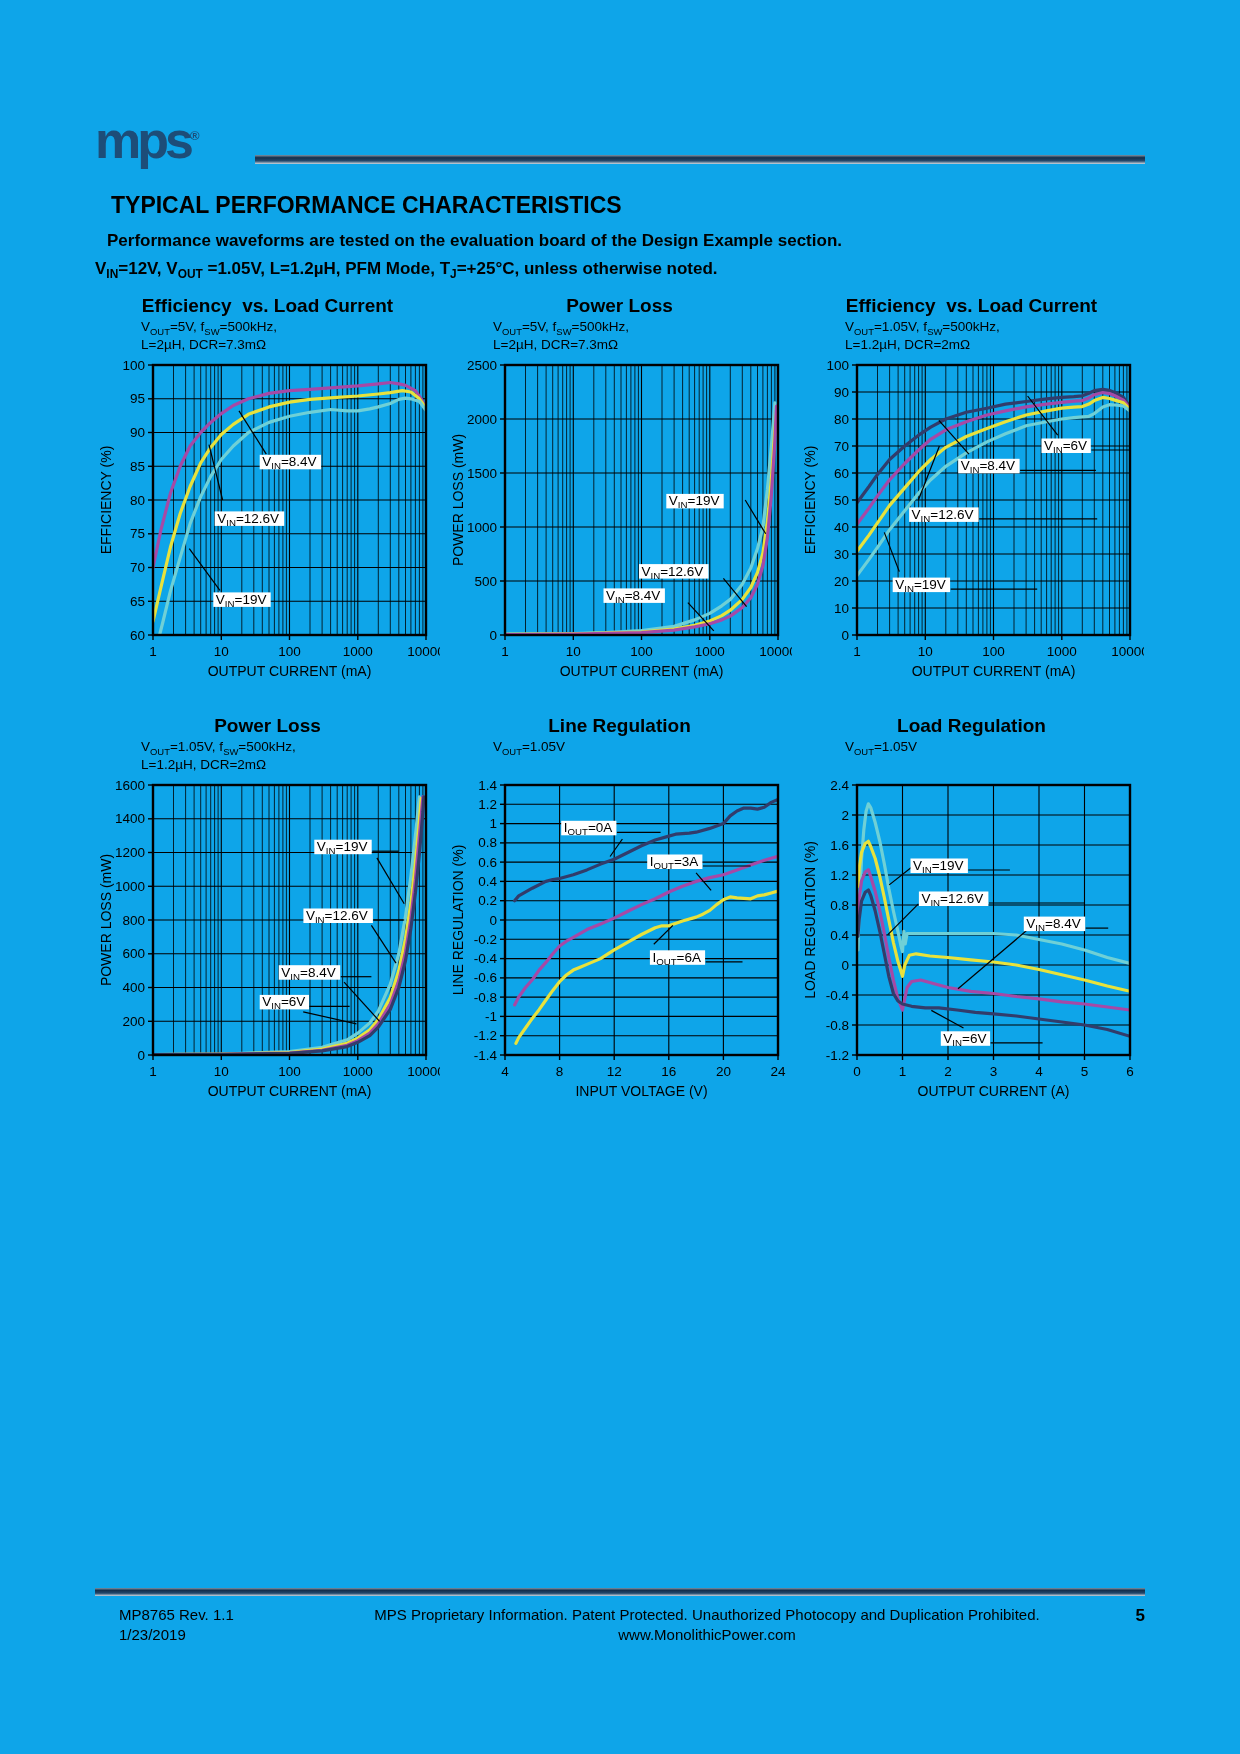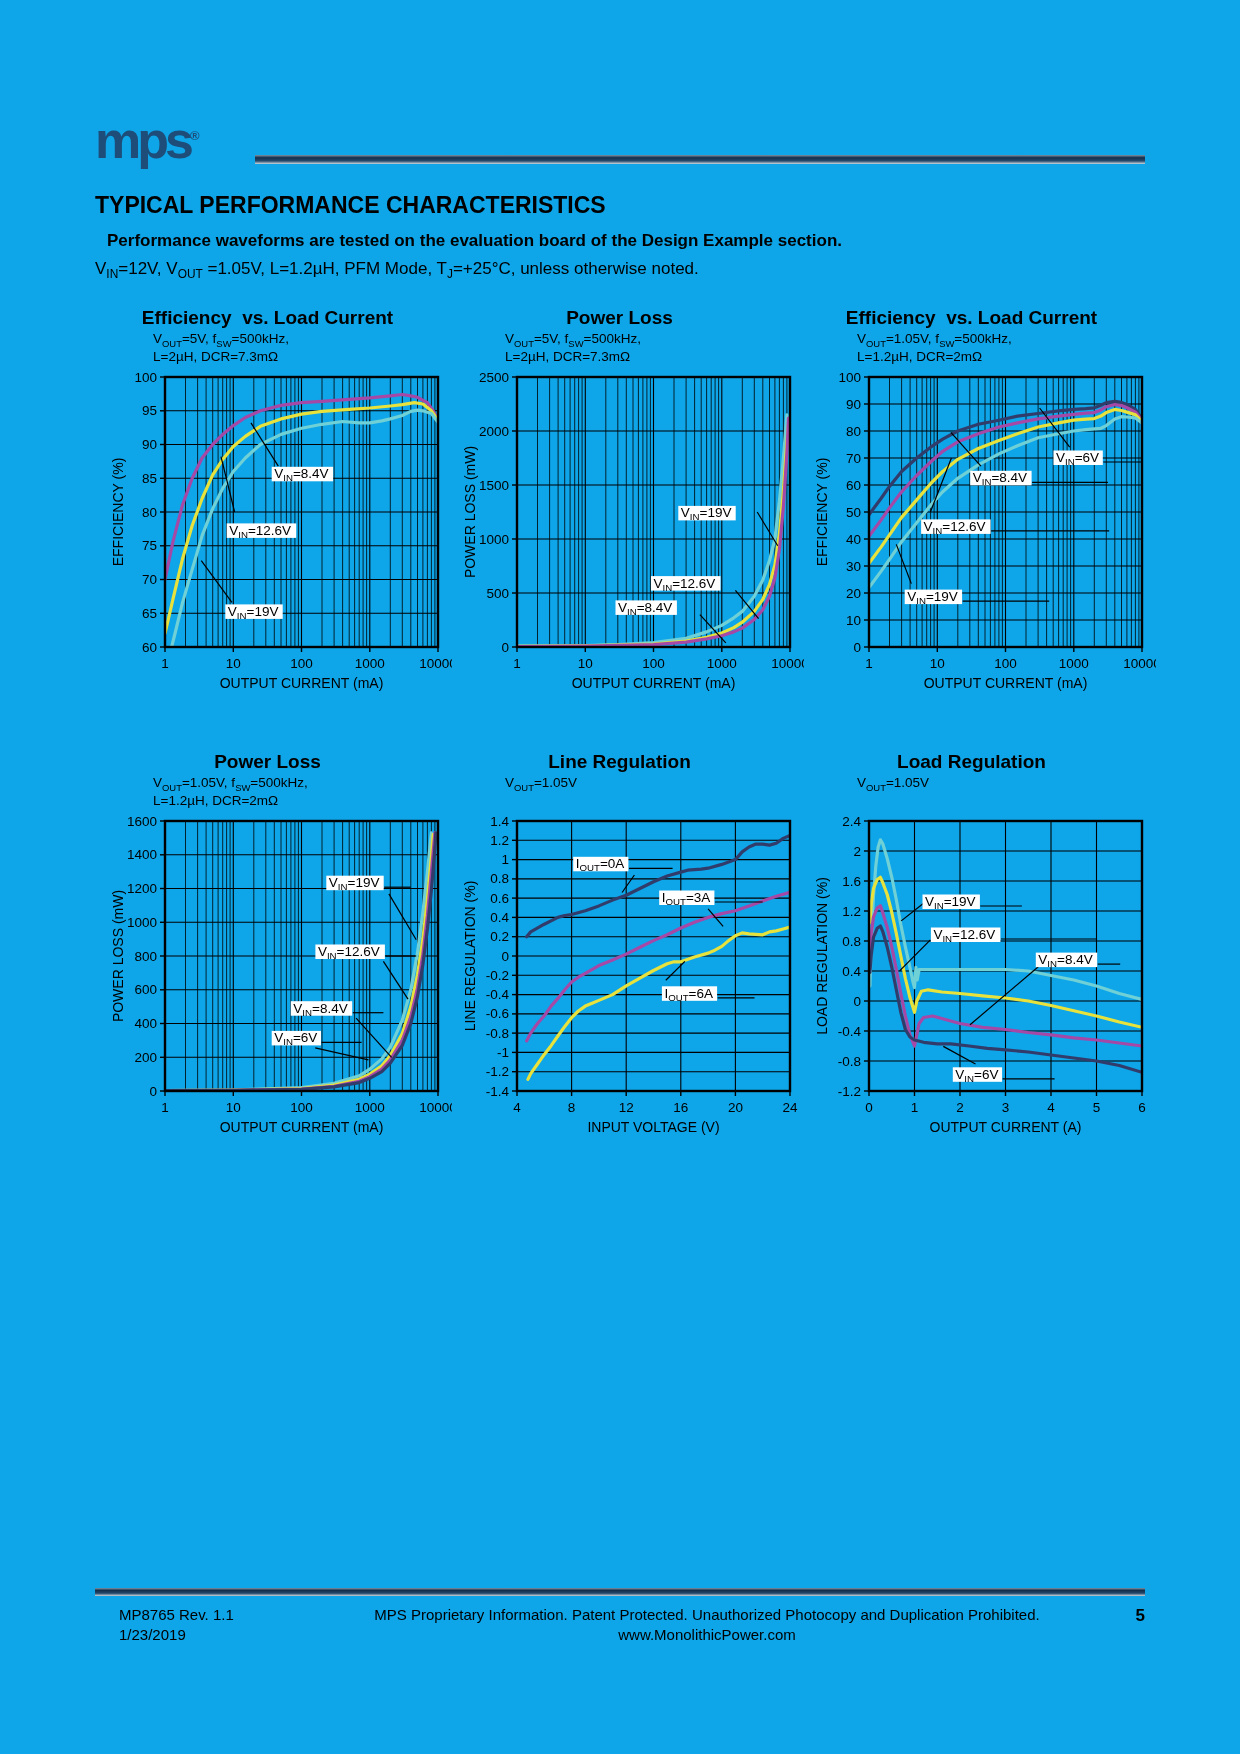--- a/index.html
+++ b/index.html
@@ -9,27 +9,27 @@
   }
   .content { padding:118px 95px 0 95px; }
   
   .header-row { display:flex; align-items:flex-end; justify-content:space-between; }
   .logo { font-size:52px; font-weight:800; color:#1d4d78; letter-spacing:-4px; line-height:0.85; }
   .logo .reg { font-size:13px; vertical-align:super; letter-spacing:0; }
   .doc-title { font-size:19.5px; font-weight:bold; color:#17375e; padding-bottom:12px; letter-spacing:0.2px; }
   .header-rule { height:9px; margin-left:160px; margin-top:-7px;
     background:linear-gradient(180deg,#7d93a6 0%,#142f4c 30%,#23486b 65%,#cdd6de 100%); }
   
-  h1.section-title { font-size:23px; font-weight:bold; margin:28px 0 0 0; }
+  h1.section-title { font-size:23px; font-weight:bold; margin:28px 0 0 16px; }
   p.intro { font-size:17px; font-weight:bold; margin:12px 0 0 12px; }
-  p.conditions { font-size:17px; font-weight:normal; margin:8px 0 0 0; }
+  p.conditions { font-size:17px; font-weight:bold; margin:8px 0 0 0; }
   sub { font-size:70%; line-height:0; }
   
   .charts { display:grid; grid-template-columns:repeat(3,345px); column-gap:7px; row-gap:26px; margin-top:16px; }
-  figure.chart { margin:12px; }
+  figure.chart { margin:0; }
   .c-title { text-align:center; font-size:19px; font-weight:bold; white-space:pre; }
   .c-sub { font-size:13.5px; margin-left:46px; height:37px; line-height:1.3; margin-top:1px; }
   .c-plot svg text { font-family:"Liberation Sans", sans-serif; fill:#000; }
   
   footer { position:absolute; left:95px; right:95px; top:1588px; }
   .footer-rule { height:8px;
     background:linear-gradient(180deg,#7d93a6 0%,#142f4c 30%,#23486b 65%,#cdd6de 100%); }
   .footer-row { display:flex; margin-top:9px; font-size:15px; line-height:1.35; }
   .f-left { width:200px;margin-left:24px; }
   .f-center { flex:1; text-align:center; }

